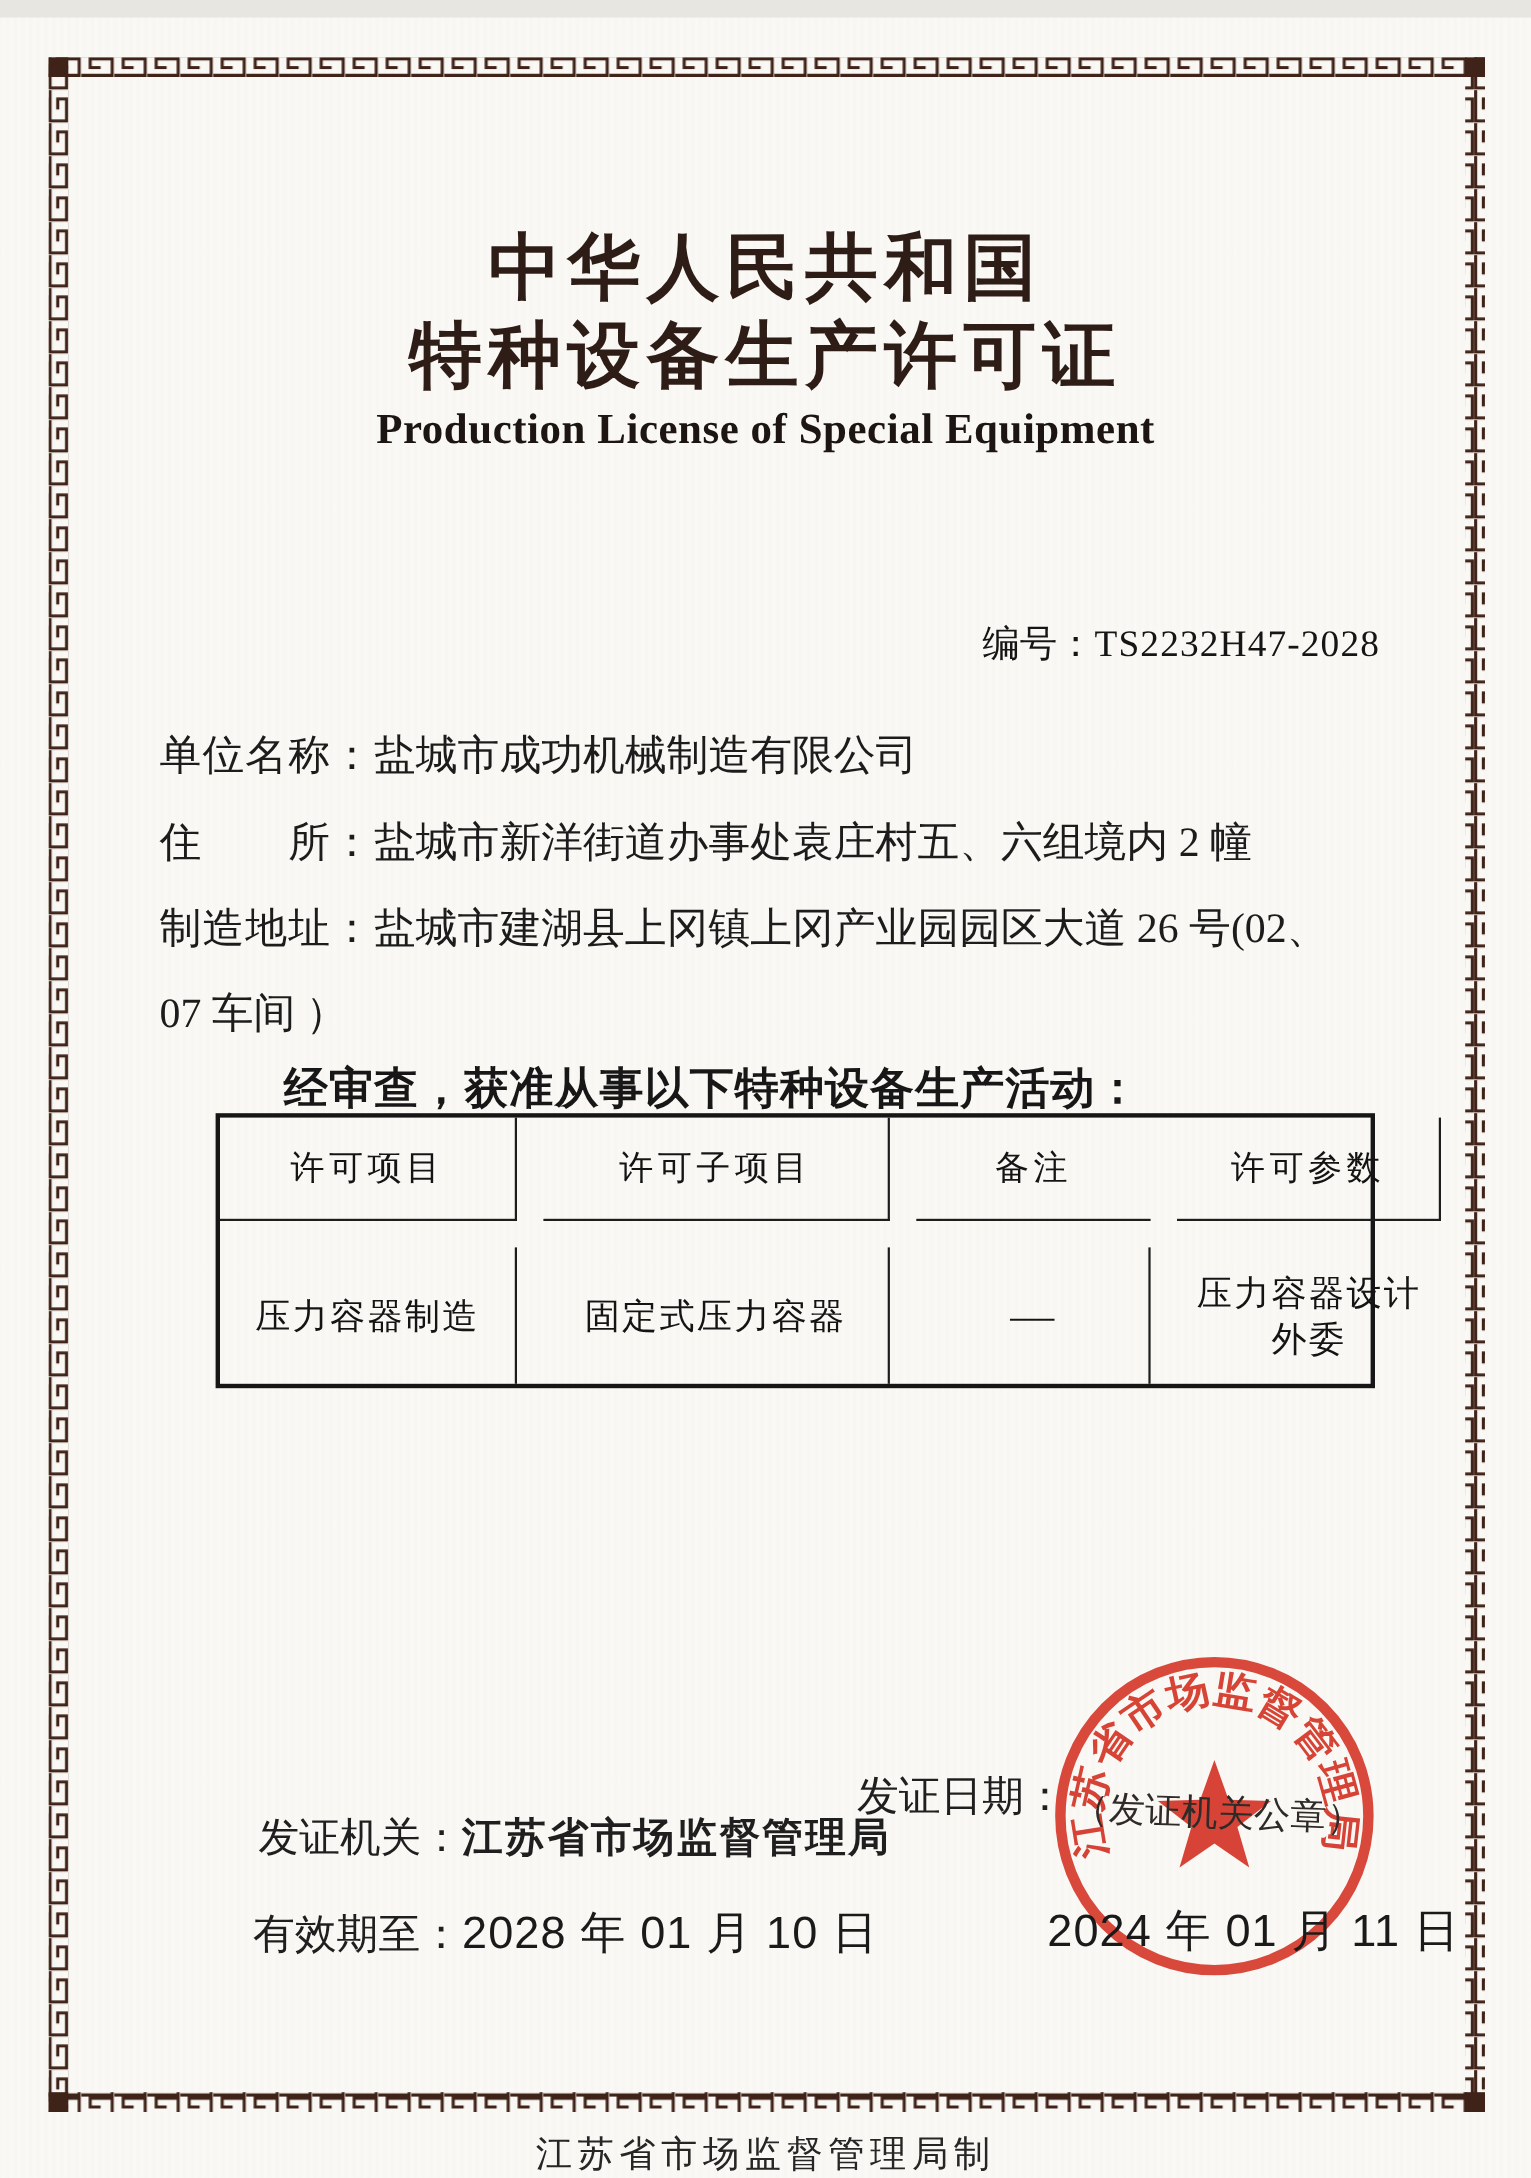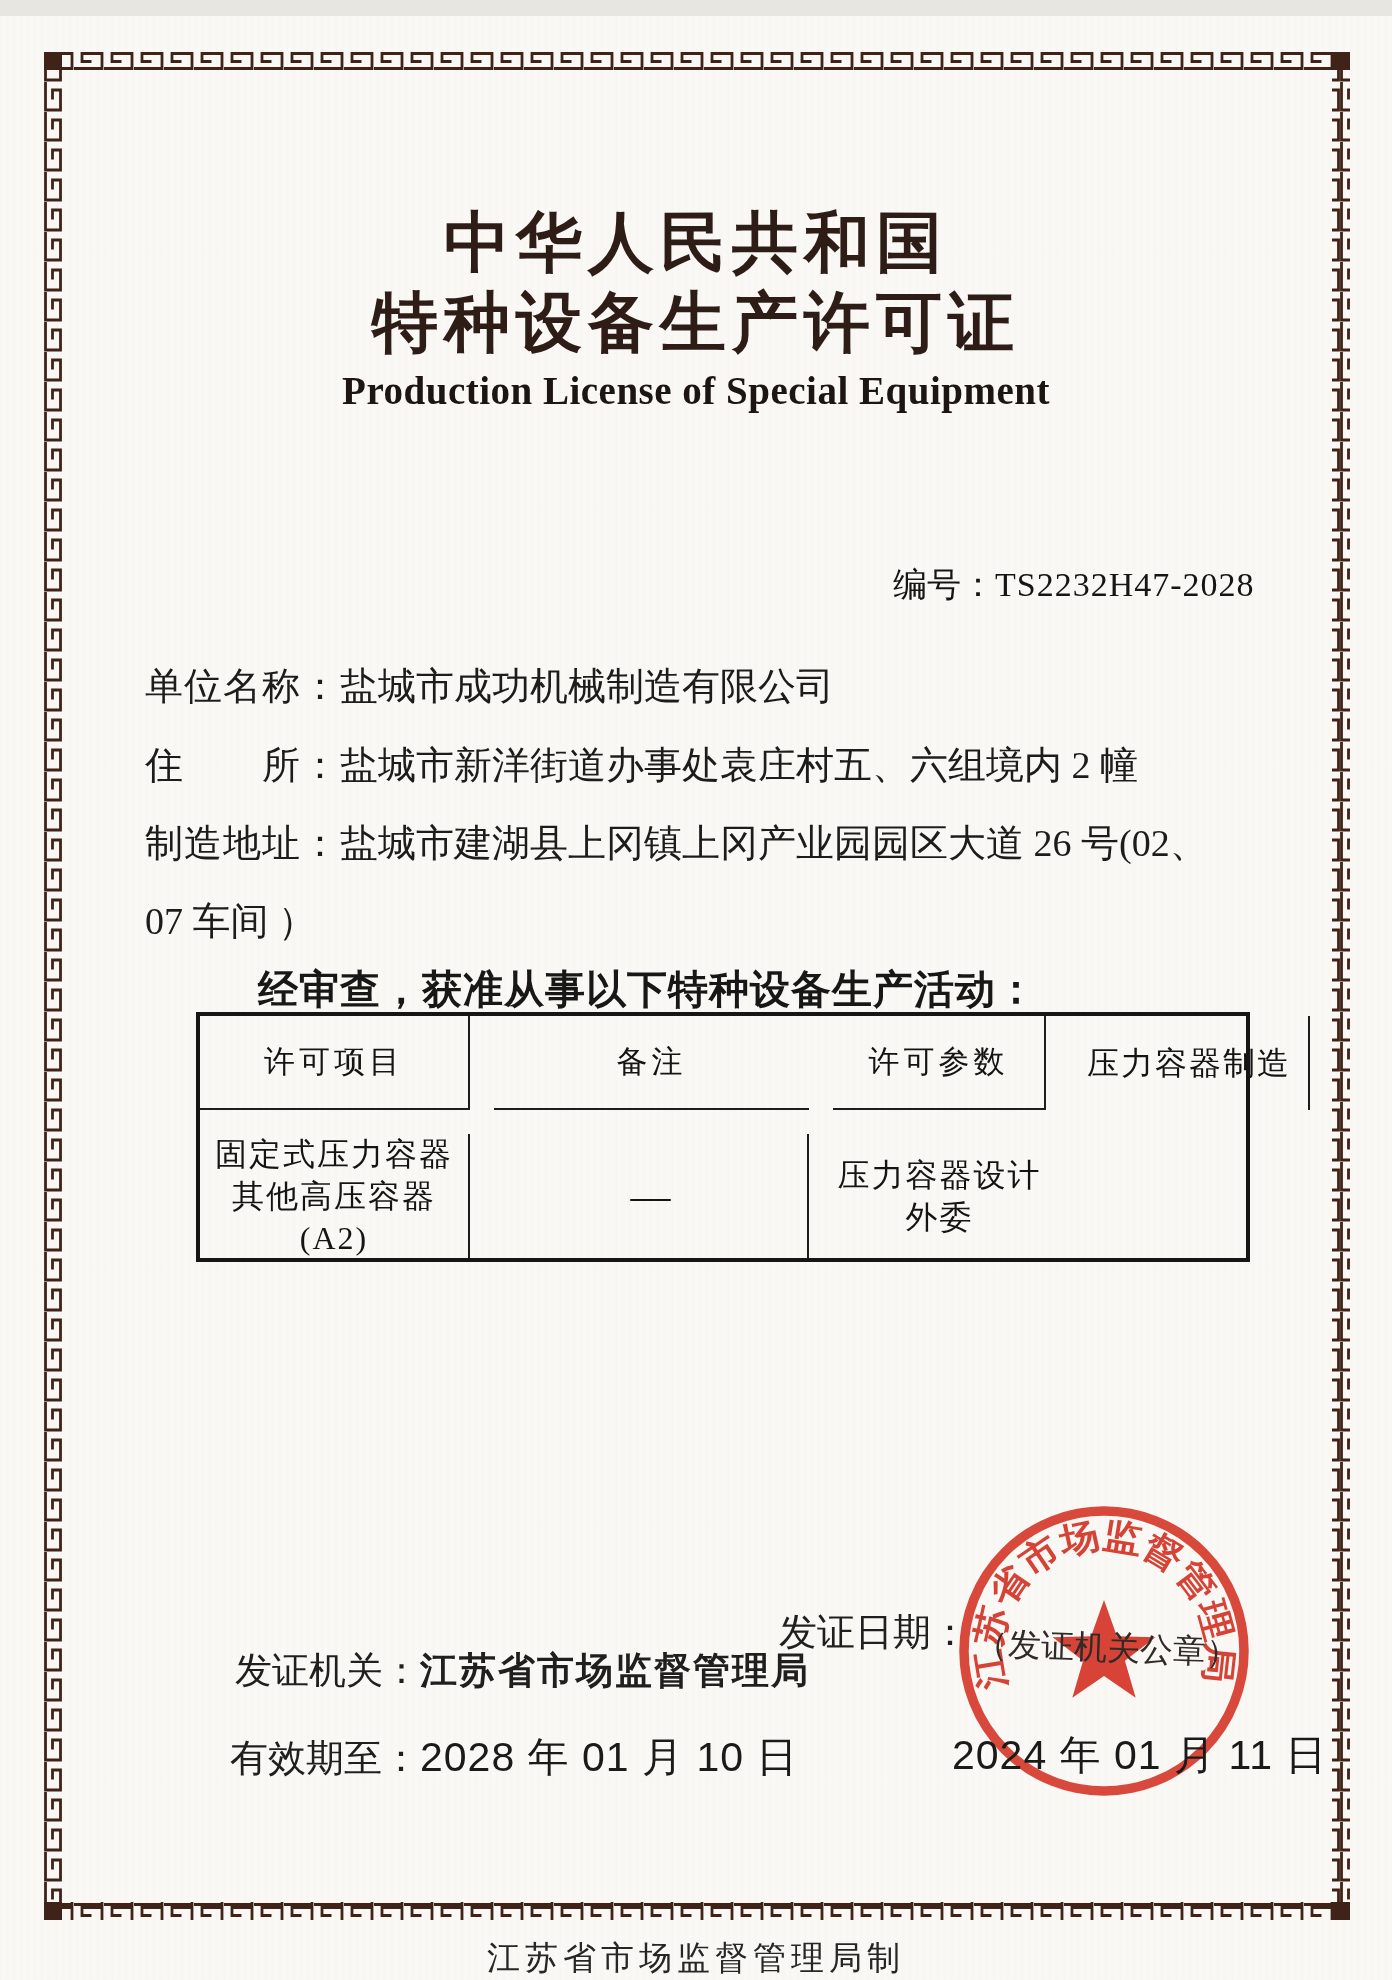--- a/index.html
+++ b/index.html
@@ -108,27 +108,27 @@
   </div>
   <div class="abs field" style="top:802px">
     <span class="label">制造地址：</span><span class="value">盐城市建湖县上冈镇上冈产业园园区大道 26 号(02、</span>
   </div>
   <div class="abs field" style="top:880px">07 车间 ）</div>
 
   <div class="abs statement">经审查，获准从事以下特种设备生产活动：</div>
 
   <div class="abs lic-table">
     <div class="cell hdr">许可项目</div>
+    <div class="cell hdr">许可子项目</div>
     <div class="cell hdr last-col">备注</div>
     <div class="cell hdr">许可参数</div>
 
     <div class="cell last-row">压力容器制造</div>
     <div class="cell last-row">
       <div>固定式压力容器</div>
-      <div>其他高压容器(A2)</div>
     </div>
     <div class="cell last-row dash">—</div>
     <div class="cell last-row last-col">
       <div>压力容器设计</div>
       <div>外委</div>
     </div>
   </div>
 
   <div class="abs issuer-row">
     <span class="label">发证机关：</span><span class="val">江苏省市场监督管理局</span>

